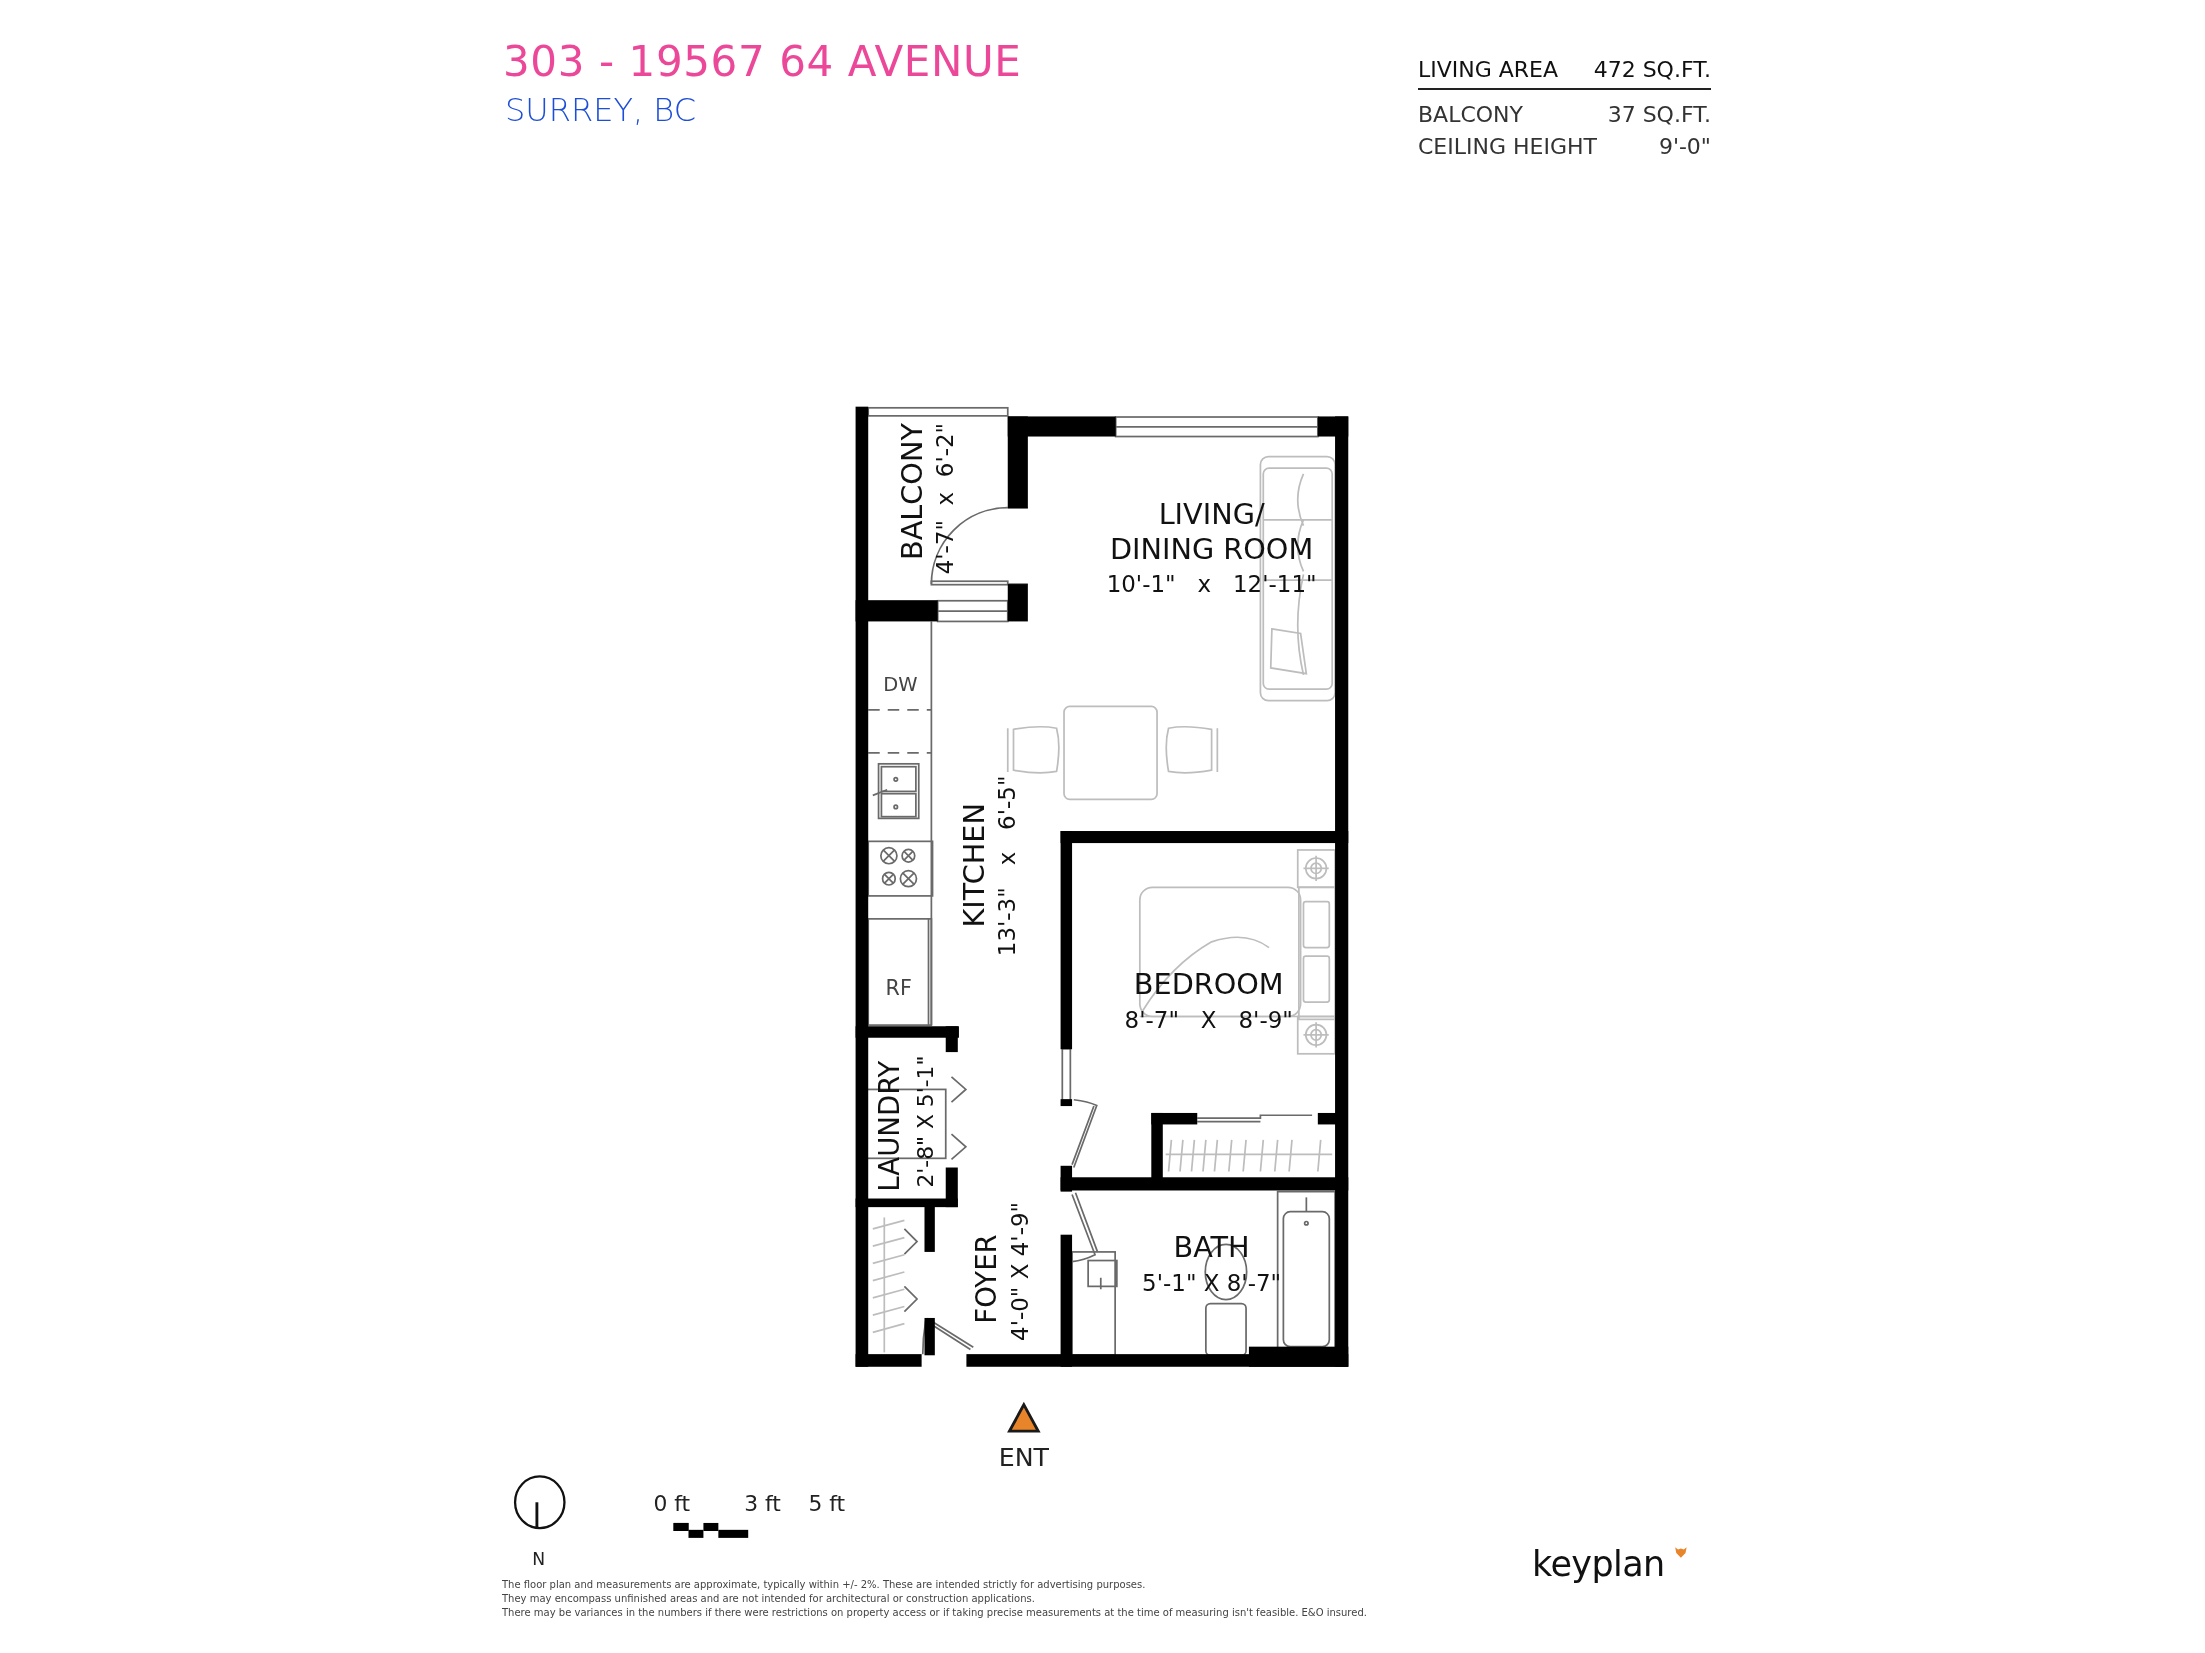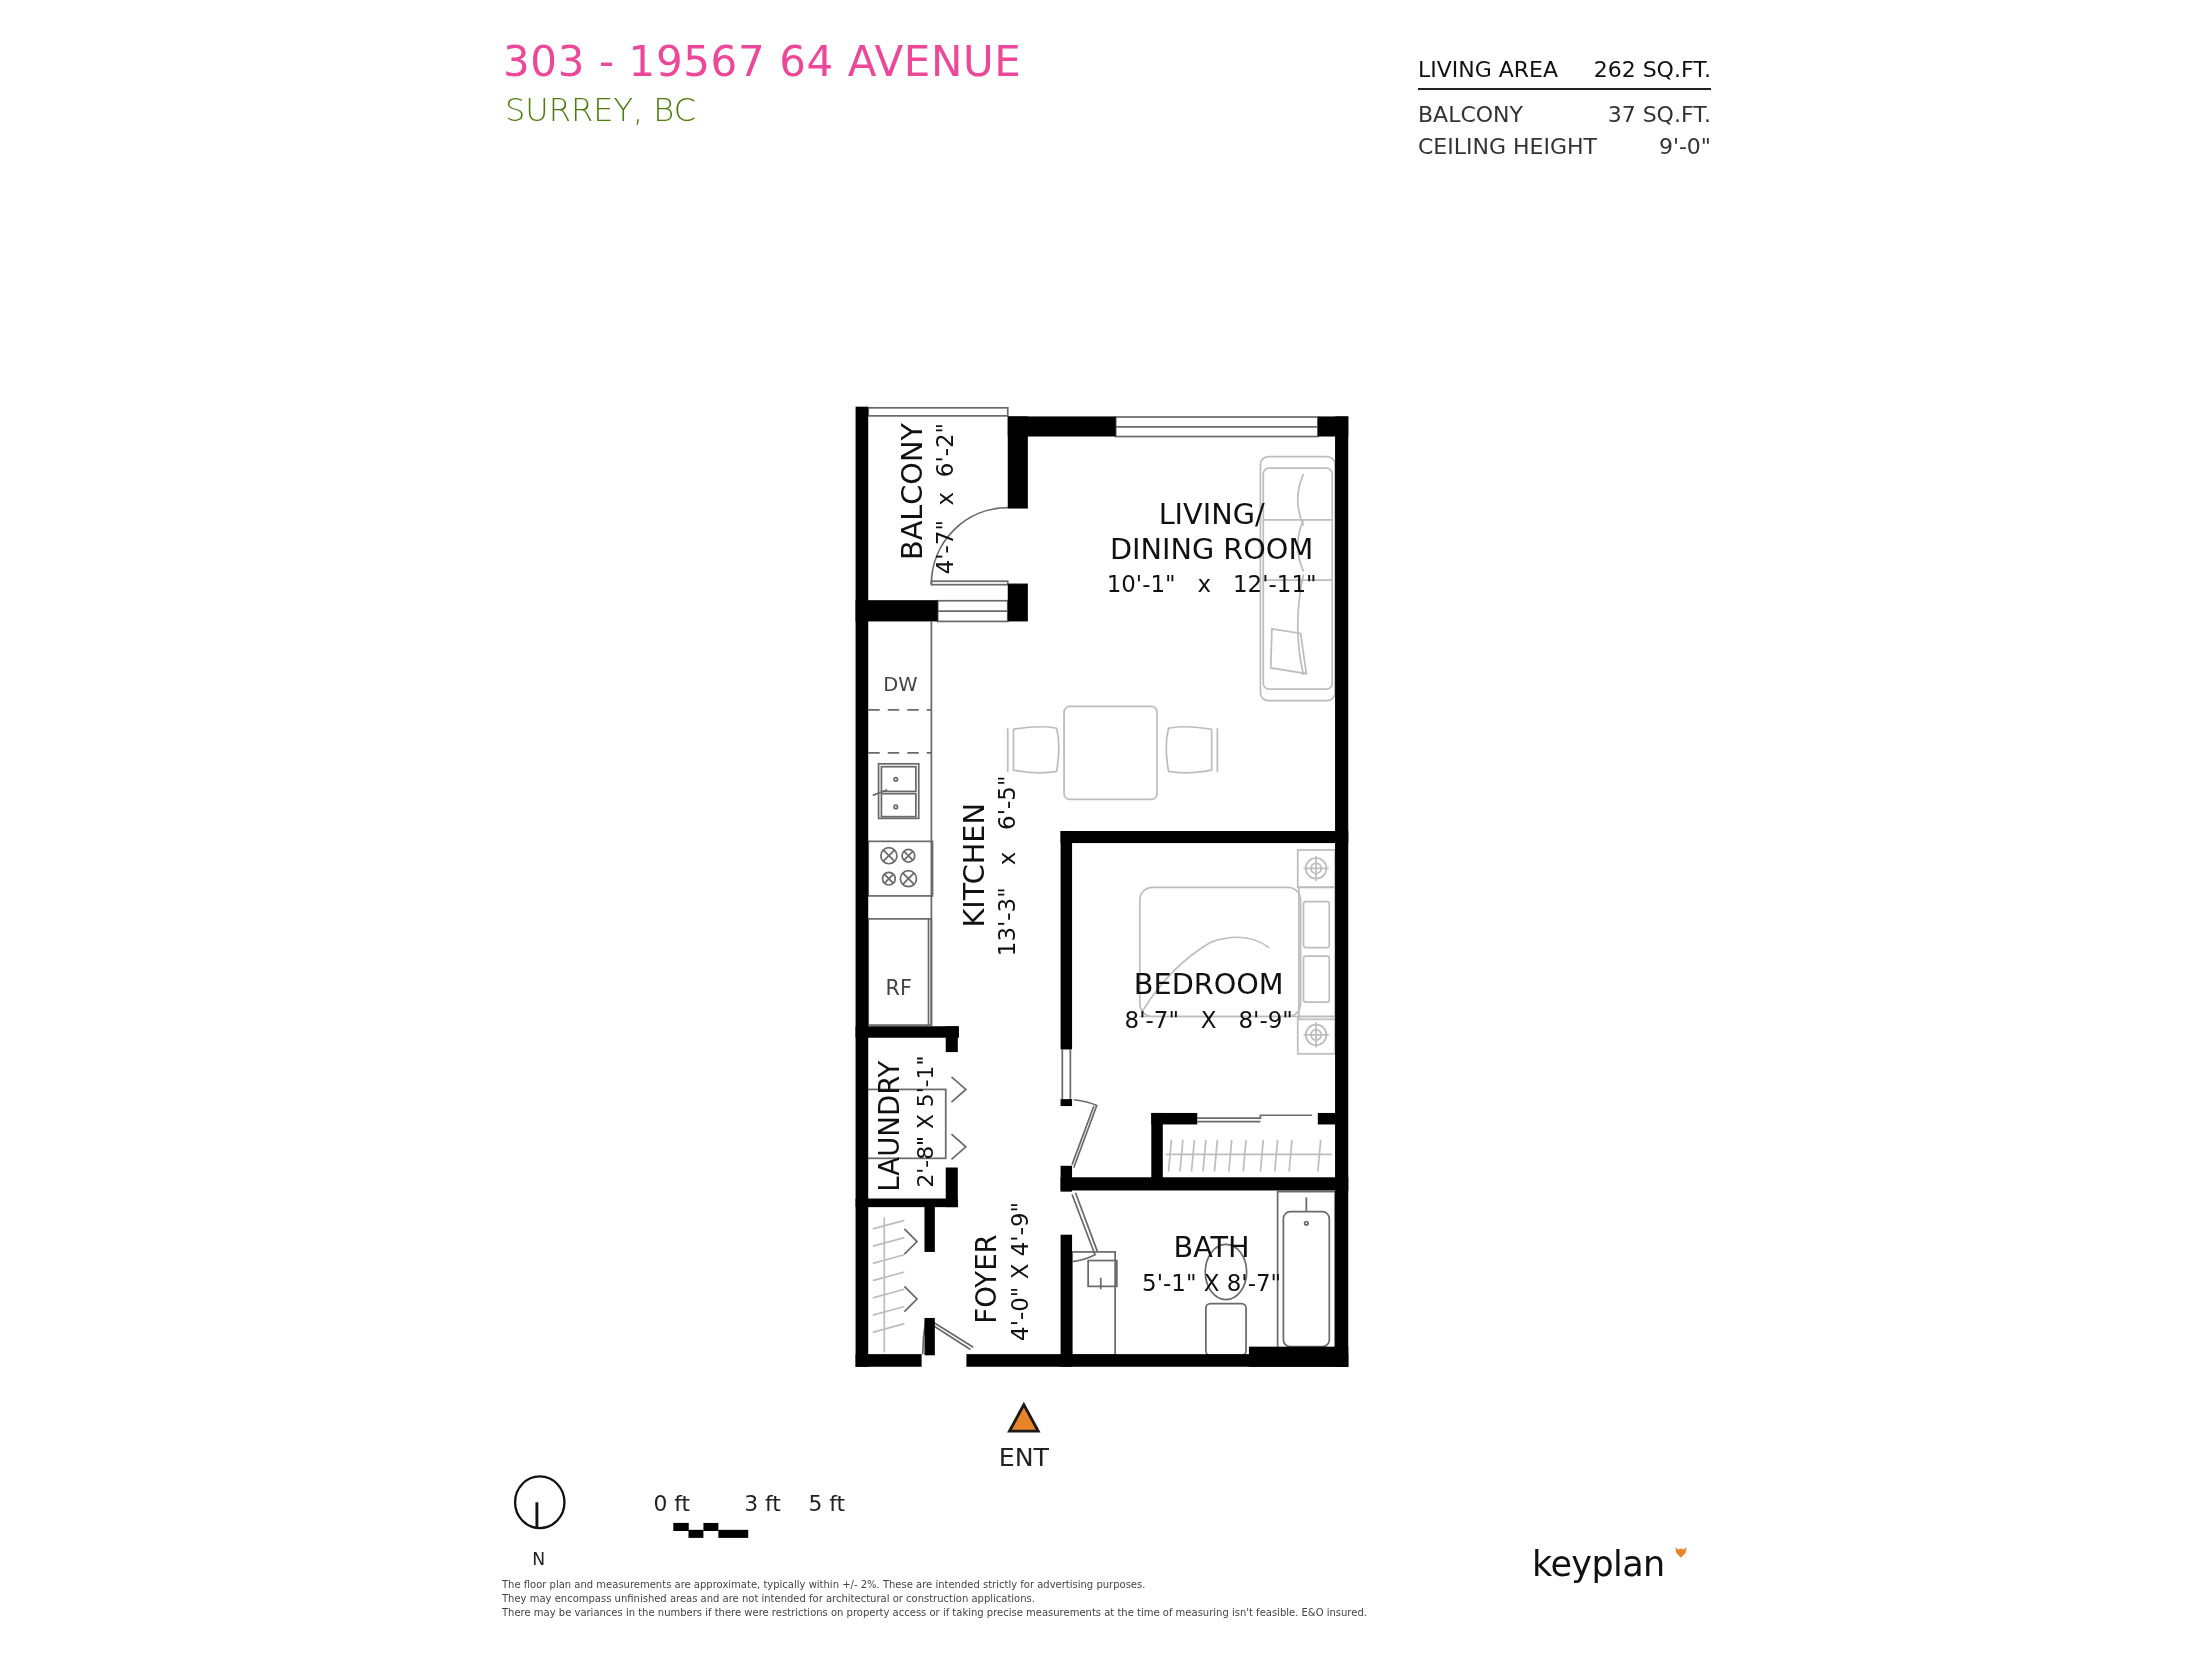--- a/index.html
+++ b/index.html
@@ -1,42 +1,42 @@
 <!DOCTYPE html>
 <html style="font-size:9.2px"><head>
 <meta charset="utf-8">
 <style>
   html, body { margin: 0; padding: 0; background: #ffffff; }
   body { width: 2205px; height: 1654px; position: relative; overflow: hidden;
          font-family: "DejaVu Sans", "Liberation Sans", sans-serif; color: #1a1a1a; }
   .hdr-title { position: absolute; left: 503px; top: 37px; font-size: 42px; font-weight: 500;
                letter-spacing: 0.6px; color: #ec4899; white-space: nowrap; }
   .hdr-sub { position: absolute; left: 505px; top: 91px; font-size: 32px; font-weight: 300;
-             color: #4d7c0f; white-space: nowrap; }
+             color: #1d4ed8; white-space: nowrap; }
   .stats { position: absolute; left: 1418px; top: 53px; width: 293px; font-size: 22px; color: #333; }
   .stat-row { display: flex; justify-content: space-between; height: 32px; align-items: center; }
   .stat-row.main { color: #111; font-weight: 500; }
   .stat-rule { height: 1.7px; background: #222; margin: 3.4px 0 8px 0; }
   .disclaimer { position: absolute; left: 502px; top: 1578px; font-size: 10px; line-height: 13.8px;
                 color: #444; white-space: nowrap; }
   .logo { position: absolute; left: 1532px; top: 1544px; font-size: 35px; font-weight: 500;
           color: #111; letter-spacing: -0.6px; }
   .logo-mark { position: absolute; left: 1674px; top: 1545px; width: 13.8px; height: 13.8px; }
   svg text { font-family: "DejaVu Sans", "Liberation Sans", sans-serif; }
 </style>
 </head>
 <body>
 
 <div class="hdr-title">303 - 19567 64 AVENUE</div>
 <div class="hdr-sub">SURREY, BC</div>
 
 <div class="stats">
   <div class="stat-row main">
     <span>LIVING AREA</span>
-    <span>262 SQ.FT.</span>
+    <span>472 SQ.FT.</span>
   </div>
   <div class="stat-rule"></div>
   <div class="stat-row">
     <span>BALCONY</span>
     <span>37 SQ.FT.</span>
   </div>
   <div class="stat-row">
     <span>CEILING HEIGHT</span>
     <span>9'-0"</span>
   </div>

